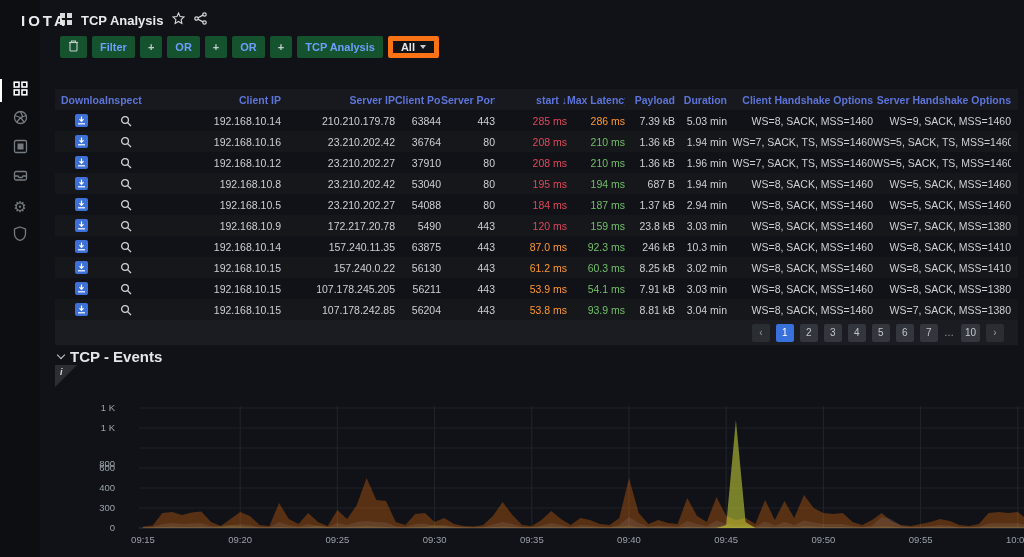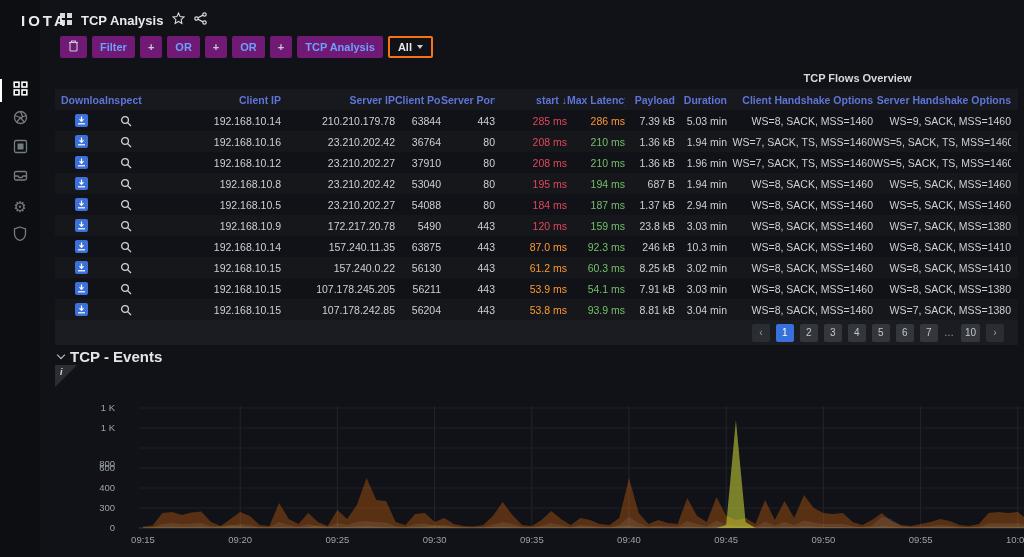--- a/index.html
+++ b/index.html
@@ -18,23 +18,23 @@
   .side-item.active svg { opacity:1; }
   .side-item.active::before { content:""; position:absolute; left:0; top:3px; bottom:3px; width:2px; background:#fff; }
   .glyph { font-size:15px; color:#99a0a8; line-height:1; }
   
   .brand { position:absolute; left:21px; top:12px; font-size:15px; font-weight:bold; letter-spacing:3px; color:#e8eaec; z-index:6; }
   .titlebar { position:absolute; left:60px; top:10px; height:20px; display:flex; align-items:center; gap:9px; }
   .page-title { font-size:13px; font-weight:bold; color:#e8eaec; }
   
   .filterbar { position:absolute; left:60px; top:36px; height:22px; display:flex; align-items:center; gap:5px; }
   .fbtn { height:22px; min-width:22px; padding:0 8px; display:flex; align-items:center; justify-content:center;
-          background:#701a75; border-radius:2px; font-size:11px; font-weight:bold; color:#c7cdd3; cursor:pointer; }
+          background:#14532d; border-radius:2px; font-size:11px; font-weight:bold; color:#c7cdd3; cursor:pointer; }
   .fbtn.blue { color:#6E9FFF; }
-  .fbtn.outline { background:transparent; border:2px solid #f97316; color:#e4e6e8; gap:5px; }
+  .fbtn.outline { background:transparent; border:5px solid #f97316; color:#e4e6e8; gap:5px; }
   .caret { width:0; height:0; border-left:3px solid transparent; border-right:3px solid transparent; border-top:4px solid #c7cdd3; }
   
   .table-panel { position:absolute; left:55px; top:66px; right:0; height:279px; background:#111217; }
   .tp-title { position:absolute; left:700px; width:205px; top:6px; text-align:center; font-size:11px; font-weight:bold; color:#d8d9da; }
   .tgrid { display:grid; grid-template-columns:44px 48px 128px 114px 46px 54px 72px 58px 50px 52px 146px 138px; align-items:center; padding-left:6px; }
   .thead { position:absolute; left:0; right:6px; top:23px; height:21px; background:#17191e; }
   .thead .hcell { font-size:10.5px; font-weight:bold; color:#5E74D8; cursor:pointer; white-space:nowrap; overflow:hidden; }
   .tbody { position:absolute; left:0; right:6px; top:44px; }
   .trow { height:21px; font-size:10.5px; color:#ccd0d5; }
   .trow:nth-child(even) { background:#15171b; }
@@ -173,21 +173,20 @@
   <div class="fbtn blue">OR</div>
   <div class="fbtn">+</div>
   <div class="fbtn blue">TCP Analysis</div>
   <div class="fbtn outline">
     <span>All</span>
     <span class="caret"></span>
   </div>
 </div>
 
 <div class="table-panel">
-  <div class="tp-title">TCP Flows Overview</div>
   <div class="thead tgrid">
       <div class="hcell cell al">Download</div>
       <div class="hcell cell al">Inspect</div>
       <div class="hcell cell ar">Client IP</div>
       <div class="hcell cell ar">Server IP</div>
       <div class="hcell cell ar">Client Port</div>
       <div class="hcell cell ar">Server Port</div>
       <div class="hcell cell ar">start ↓</div>
       <div class="hcell cell ar">Max Latency</div>
       <div class="hcell cell ar">Payload</div>

